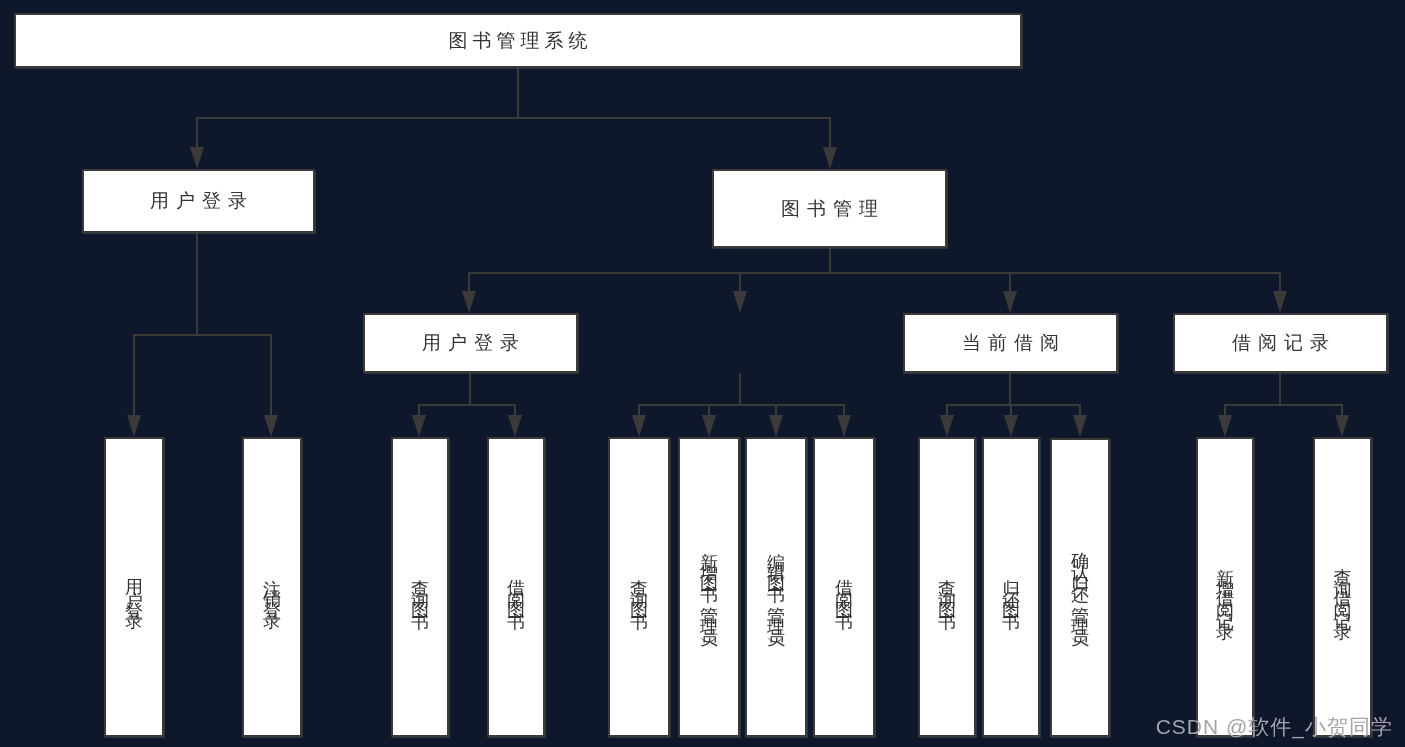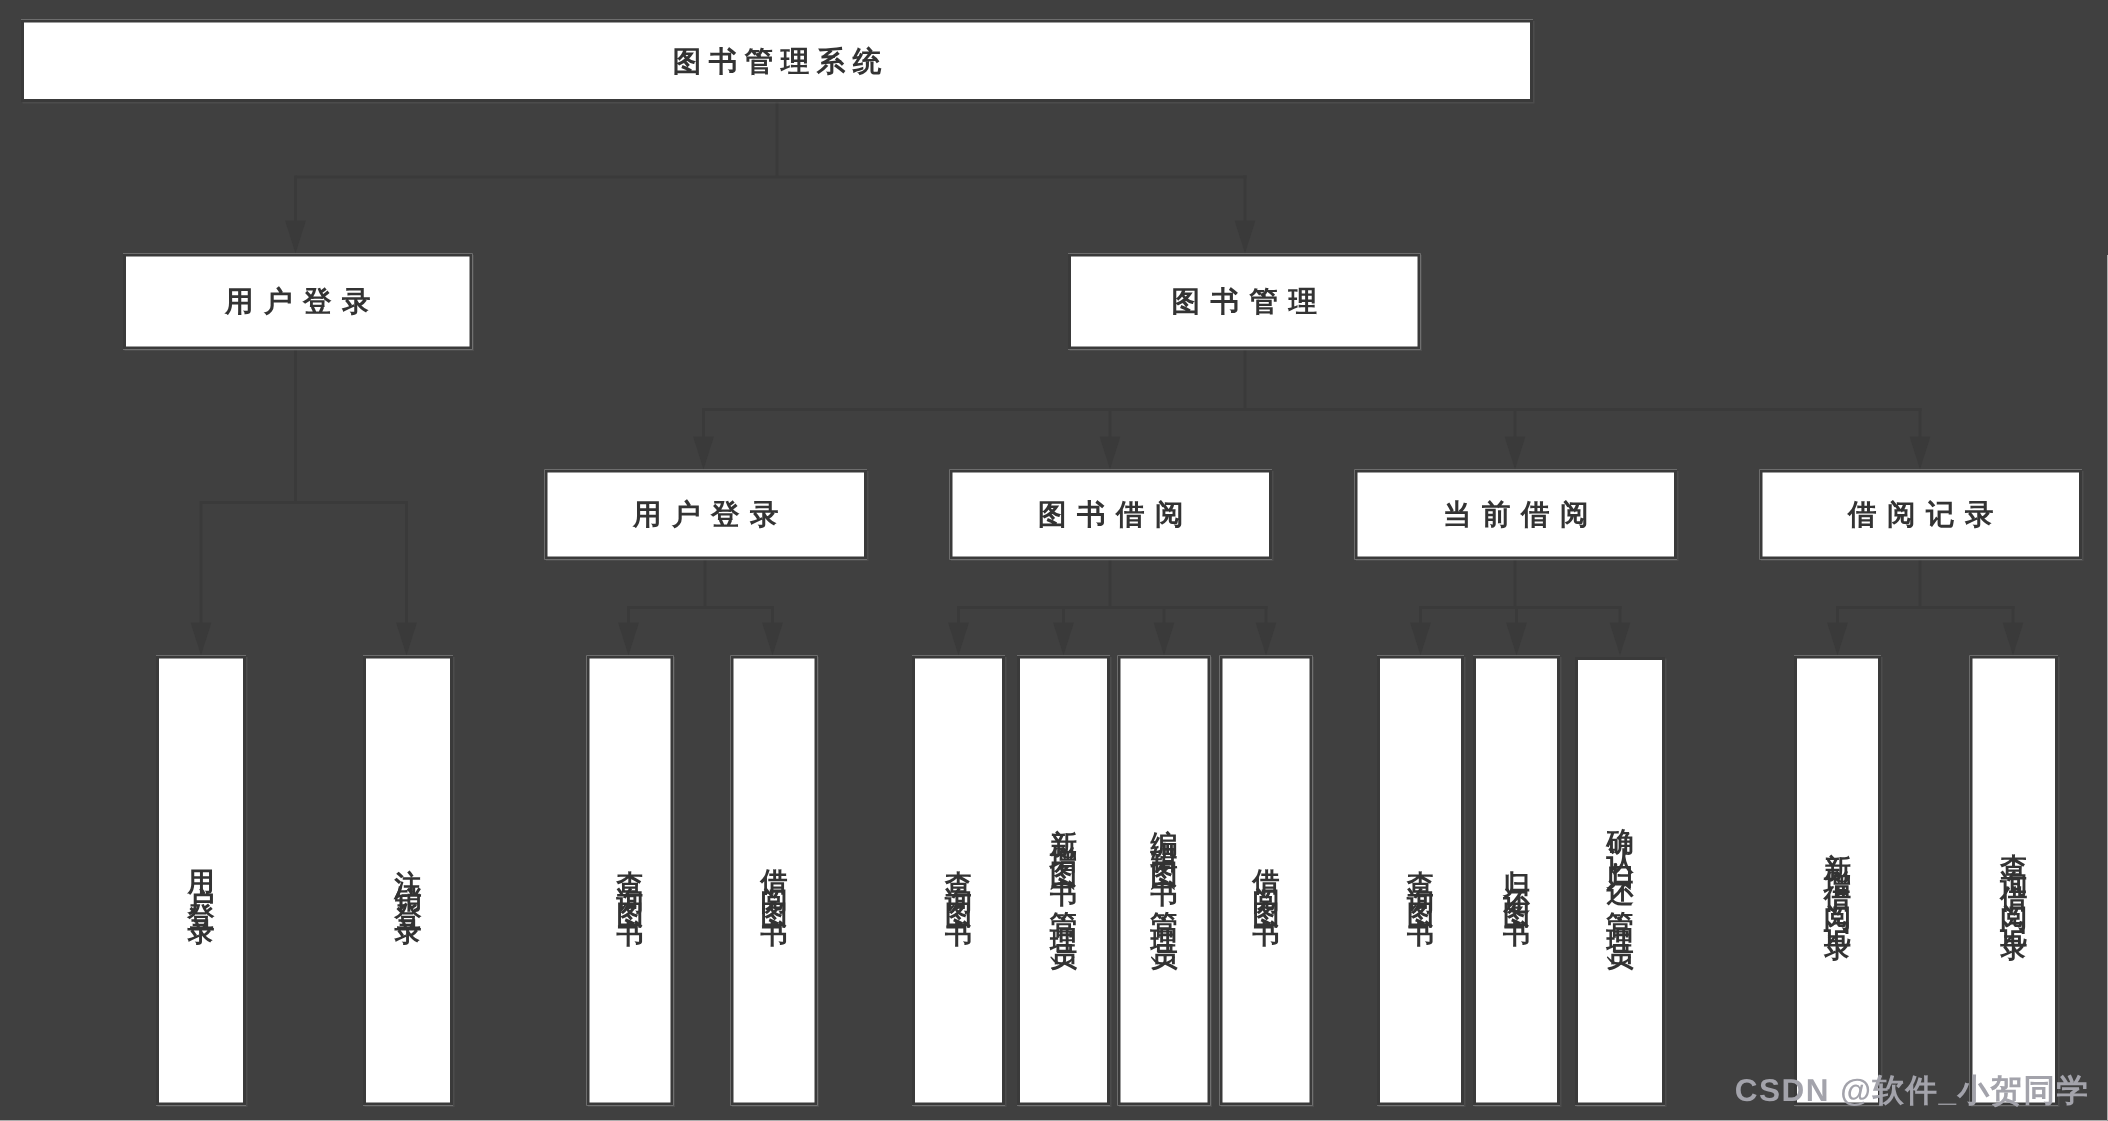--- a/index.html
+++ b/index.html
@@ -1,24 +1,23 @@
 <!DOCTYPE html>
 <html><head>
 <meta charset="utf-8">
 <style>
   html, body { margin: 0; padding: 0; background: #ffffff; }
   .canvas {
     position: relative;
     width: 1405px;
     height: 747px;
-    background: #404040;
+    background: #0f172a;
     font-family: "Liberation Sans", sans-serif;
     color: #333333;
     overflow: hidden;
-    font-weight: bold;
   }
   
   .hline, .vline {
     position: absolute;
     background: #3a3a3a;
   }
   .hline { height: 2px; }
   .vline { width: 2px; }
   .arrow {
     position: absolute;
@@ -129,31 +128,28 @@
   <div class="arrow" style="left:1335px; top:415px;"></div>
 
   <div class="node root" style="left:14px; top:13px; width:1008px; height:55px;">
     <span class="hlabel">图书管理系统</span>
   </div>
 
   <div class="node" style="left:82px; top:169px; width:233px; height:64px;">
     <span class="hlabel">用户登录</span>
   </div>
 
-  <div class="node" style="left:712px; top:169px; width:235px; height:64px;">
+  <div class="node" style="left:712px; top:169px; width:235px; height:79px;">
     <span class="hlabel">图书管理</span>
   </div>
 
   <div class="node" style="left:363px; top:313px; width:215px; height:60px;">
     <span class="hlabel">用户登录</span>
   </div>
 
-  <div class="node" style="left:633px; top:313px; width:215px; height:60px;">
-    <span class="hlabel">图书借阅</span>
-  </div>
 
   <div class="node" style="left:903px; top:313px; width:215px; height:60px;text-align:right;">
     <span class="hlabel">当前借阅</span>
   </div>
 
   <div class="node" style="left:1173px; top:313px; width:215px; height:60px;">
     <span class="hlabel">借阅记录</span>
   </div>
 
   <div class="node leaf" style="left:104px; top:437px; width:60px; height:300px;">

